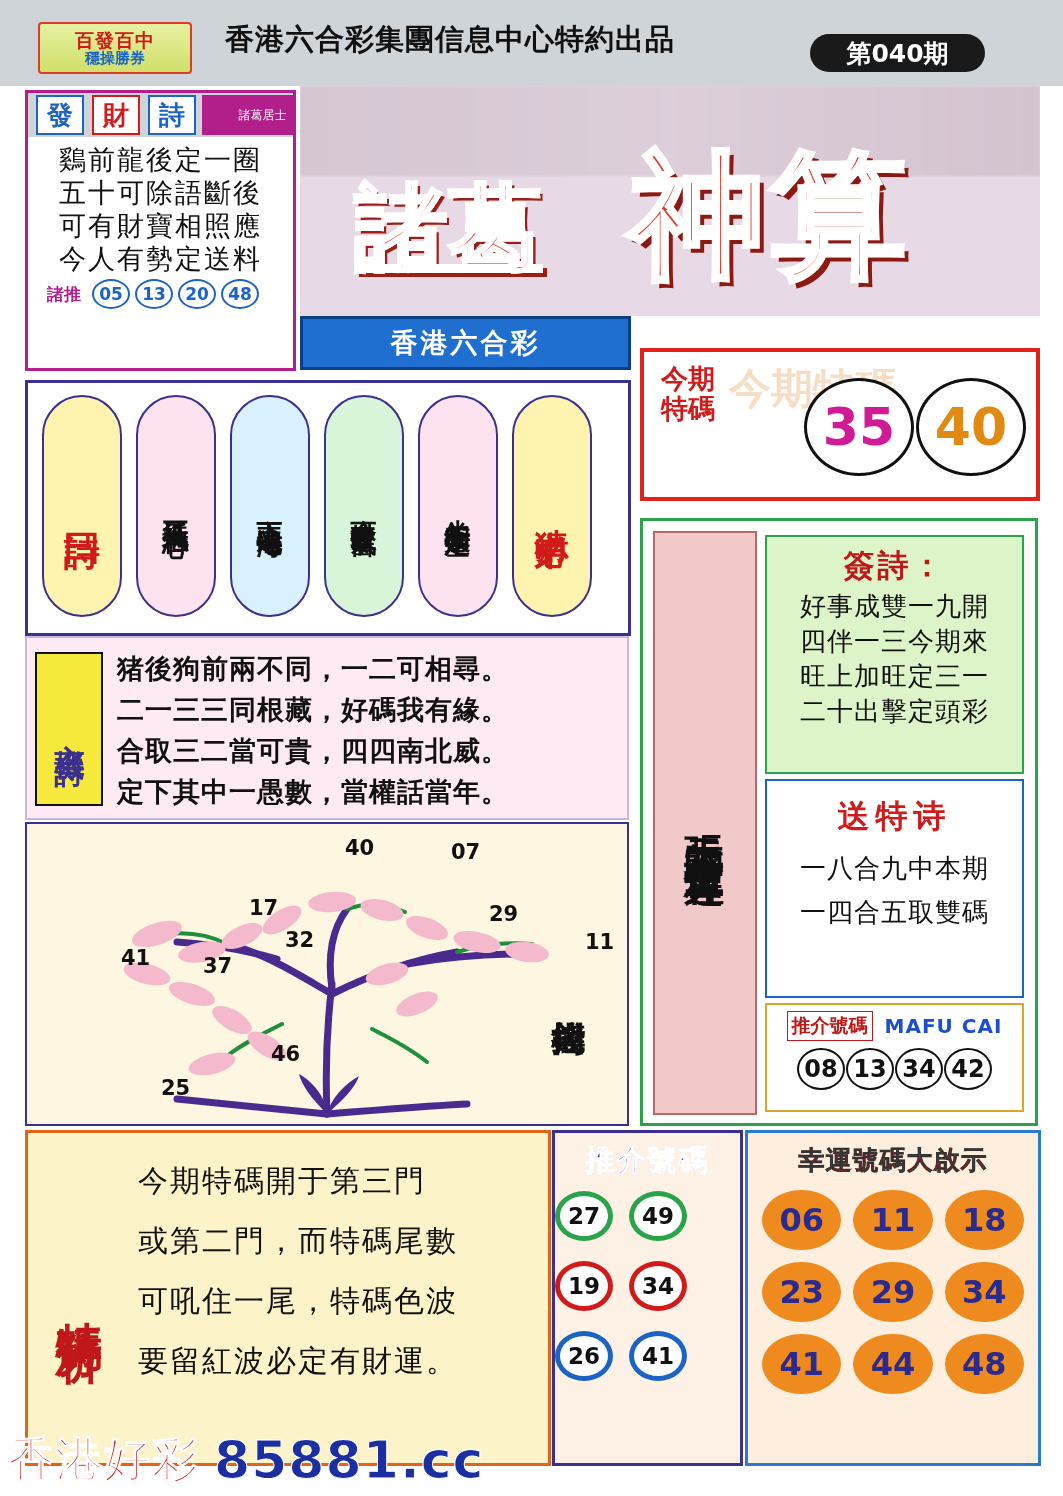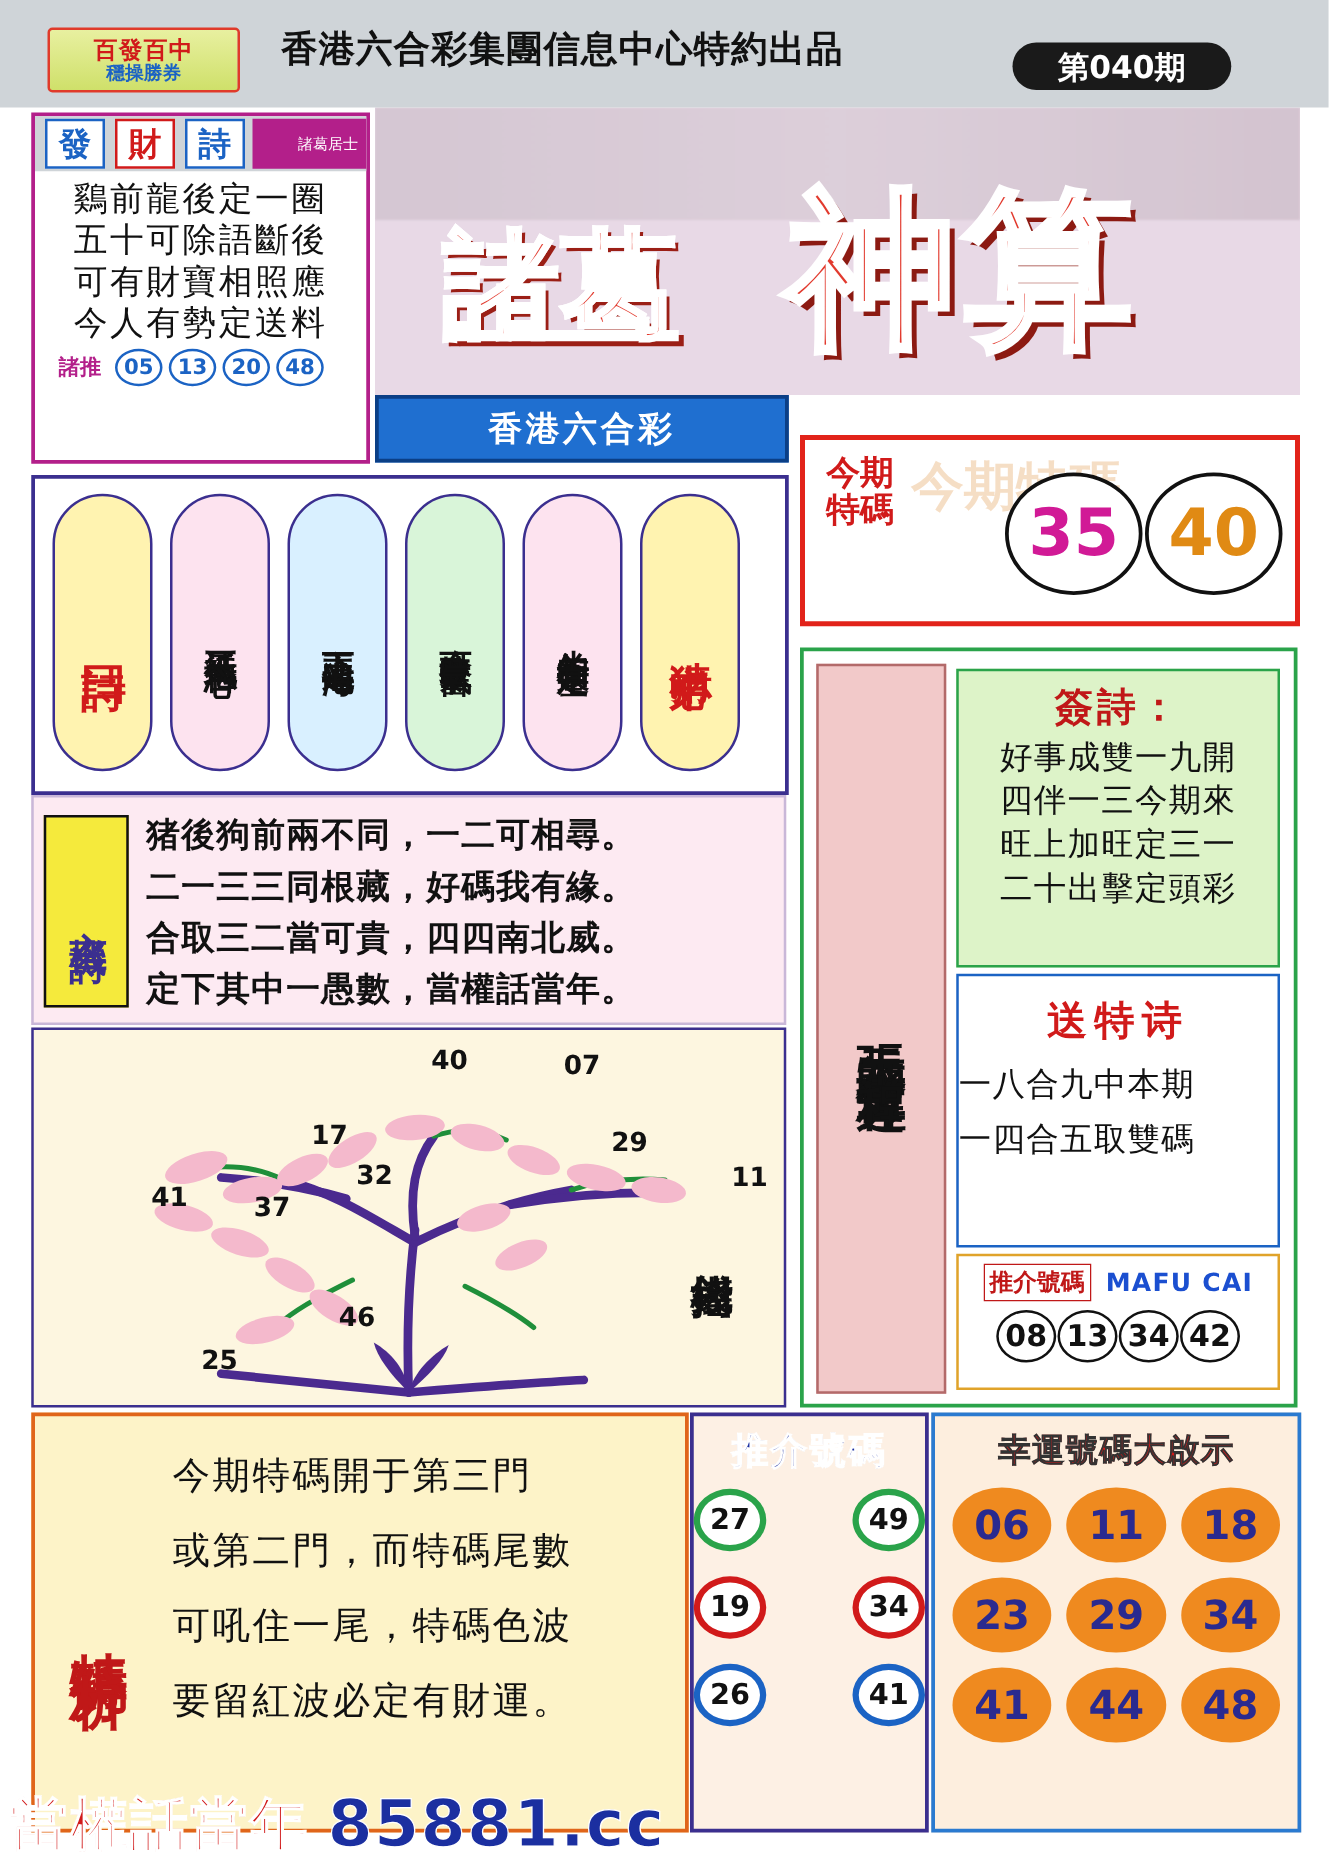--- a/index.html
+++ b/index.html
@@ -91,21 +91,21 @@
   
   .zts{position:absolute;left:640px;top:518px;width:392px;height:602px;border:3px solid #2aa34a;background:#fff;}
   .zts-col{position:absolute;left:10px;top:10px;width:100px;height:580px;background:#f2c9c9;border:2px solid #b36a6a;
         display:flex;align-items:center;justify-content:center;}
   .zts-col .vtext{writing-mode:vertical-rl;text-orientation:upright;font-size:40px;font-weight:bold;color:#111;letter-spacing:4px;}
   .qs{position:absolute;left:122px;top:14px;width:255px;height:235px;background:#ddf3c8;border:2px solid #2aa34a;}
   .qs-title{font-size:31px;font-weight:bold;color:#c01818;text-align:center;margin-top:8px;letter-spacing:3px;}
   .qs p{font-size:26px;color:#111;text-align:center;margin:4px 0;line-height:31px;letter-spacing:1px;}
   .stx{position:absolute;left:122px;top:258px;width:255px;height:215px;background:#fff;border:2px solid #1b63c4;}
   .stx-title{font-size:32px;font-weight:bold;color:#d11a1a;text-align:center;margin-top:14px;letter-spacing:6px;}
-  .stx p{font-size:26px;color:#111;text-align:left;margin:14px 0;line-height:30px;letter-spacing:1px;}
+  .stx p{font-size:26px;color:#111;text-align:center;margin:14px 0;line-height:30px;letter-spacing:1px;}
   .tj{position:absolute;left:122px;top:482px;width:255px;height:105px;background:#fff;border:2px solid #e0a32a;}
   .tj-head{display:flex;align-items:center;justify-content:center;gap:12px;margin-top:6px;}
   .tj-head .cn{font-size:19px;font-weight:bold;color:#c01818;border:1px solid #c01818;padding:1px 4px;}
   .tj-head .en{font-size:20px;font-weight:bold;color:#1b4fd0;letter-spacing:1px;}
   .tj-balls{display:flex;justify-content:center;gap:1px;margin-top:7px;}
   .tj-balls .b{width:44px;height:38px;border-radius:50%;border:2px solid #111;background:#fff;color:#111;
         font-size:24px;font-weight:bold;display:flex;align-items:center;justify-content:center;}
 
   
   .tm{position:absolute;left:25px;top:1130px;width:520px;height:330px;background:#fdf3c8;border:3px solid #e0651a;}
@@ -113,21 +113,21 @@
         display:flex;align-items:center;justify-content:center;}
   .tm-lbl .vtext{writing-mode:vertical-rl;text-orientation:upright;font-size:46px;font-weight:bold;color:#c01818;letter-spacing:6px;}
   .tm-lines{position:absolute;left:110px;top:18px;width:400px;}
   .tm-lines div{font-size:30px;color:#111;line-height:60px;letter-spacing:2px;}
 
   
   .rec{position:absolute;left:552px;top:1130px;width:185px;height:330px;background:#fdf0e4;border:3px solid #3b2f8f;}
   .rec-title{font-size:29px;font-weight:bold;color:#1b2fa0;text-align:center;margin-top:8px;letter-spacing:2px;
         -webkit-text-stroke:1px #fff;}
   .rec-rows{margin-top:10px;}
-  .rec-row{display:flex;justify-content:space-between;gap:16px;margin-bottom:20px;}
+  .rec-row{display:flex;justify-content:flex-start;gap:16px;margin-bottom:20px;}
   .rec-ball{width:48px;height:40px;border-radius:50%;display:flex;align-items:center;justify-content:center;
         font-size:23px;font-weight:bold;color:#111;background:#fff;}
   .rg{border:5px solid #2aa34a;}
   .rr{border:5px solid #d11a1a;}
   .rb{border:5px solid #1b63c4;}
 
   
   .luck{position:absolute;left:745px;top:1130px;width:290px;height:330px;background:#fdeede;border:3px solid #2a7ad0;}
   .luck-title{font-size:26px;font-weight:bold;color:#d11a1a;text-align:center;margin-top:10px;letter-spacing:1px;
         -webkit-text-stroke:.5px #333;}
@@ -352,17 +352,17 @@
       <div class="luck-ball">23</div>
       <div class="luck-ball">29</div>
       <div class="luck-ball">34</div>
       <div class="luck-ball">41</div>
       <div class="luck-ball">44</div>
       <div class="luck-ball">48</div>
     </div>
   </div>
 
   <div class="wm">
-    <div class="cn">當權話當年</div>
+    <div class="cn">香港好彩</div>
     <div class="url">85881.cc</div>
   </div>
 
 </div>
 
 </body></html>

